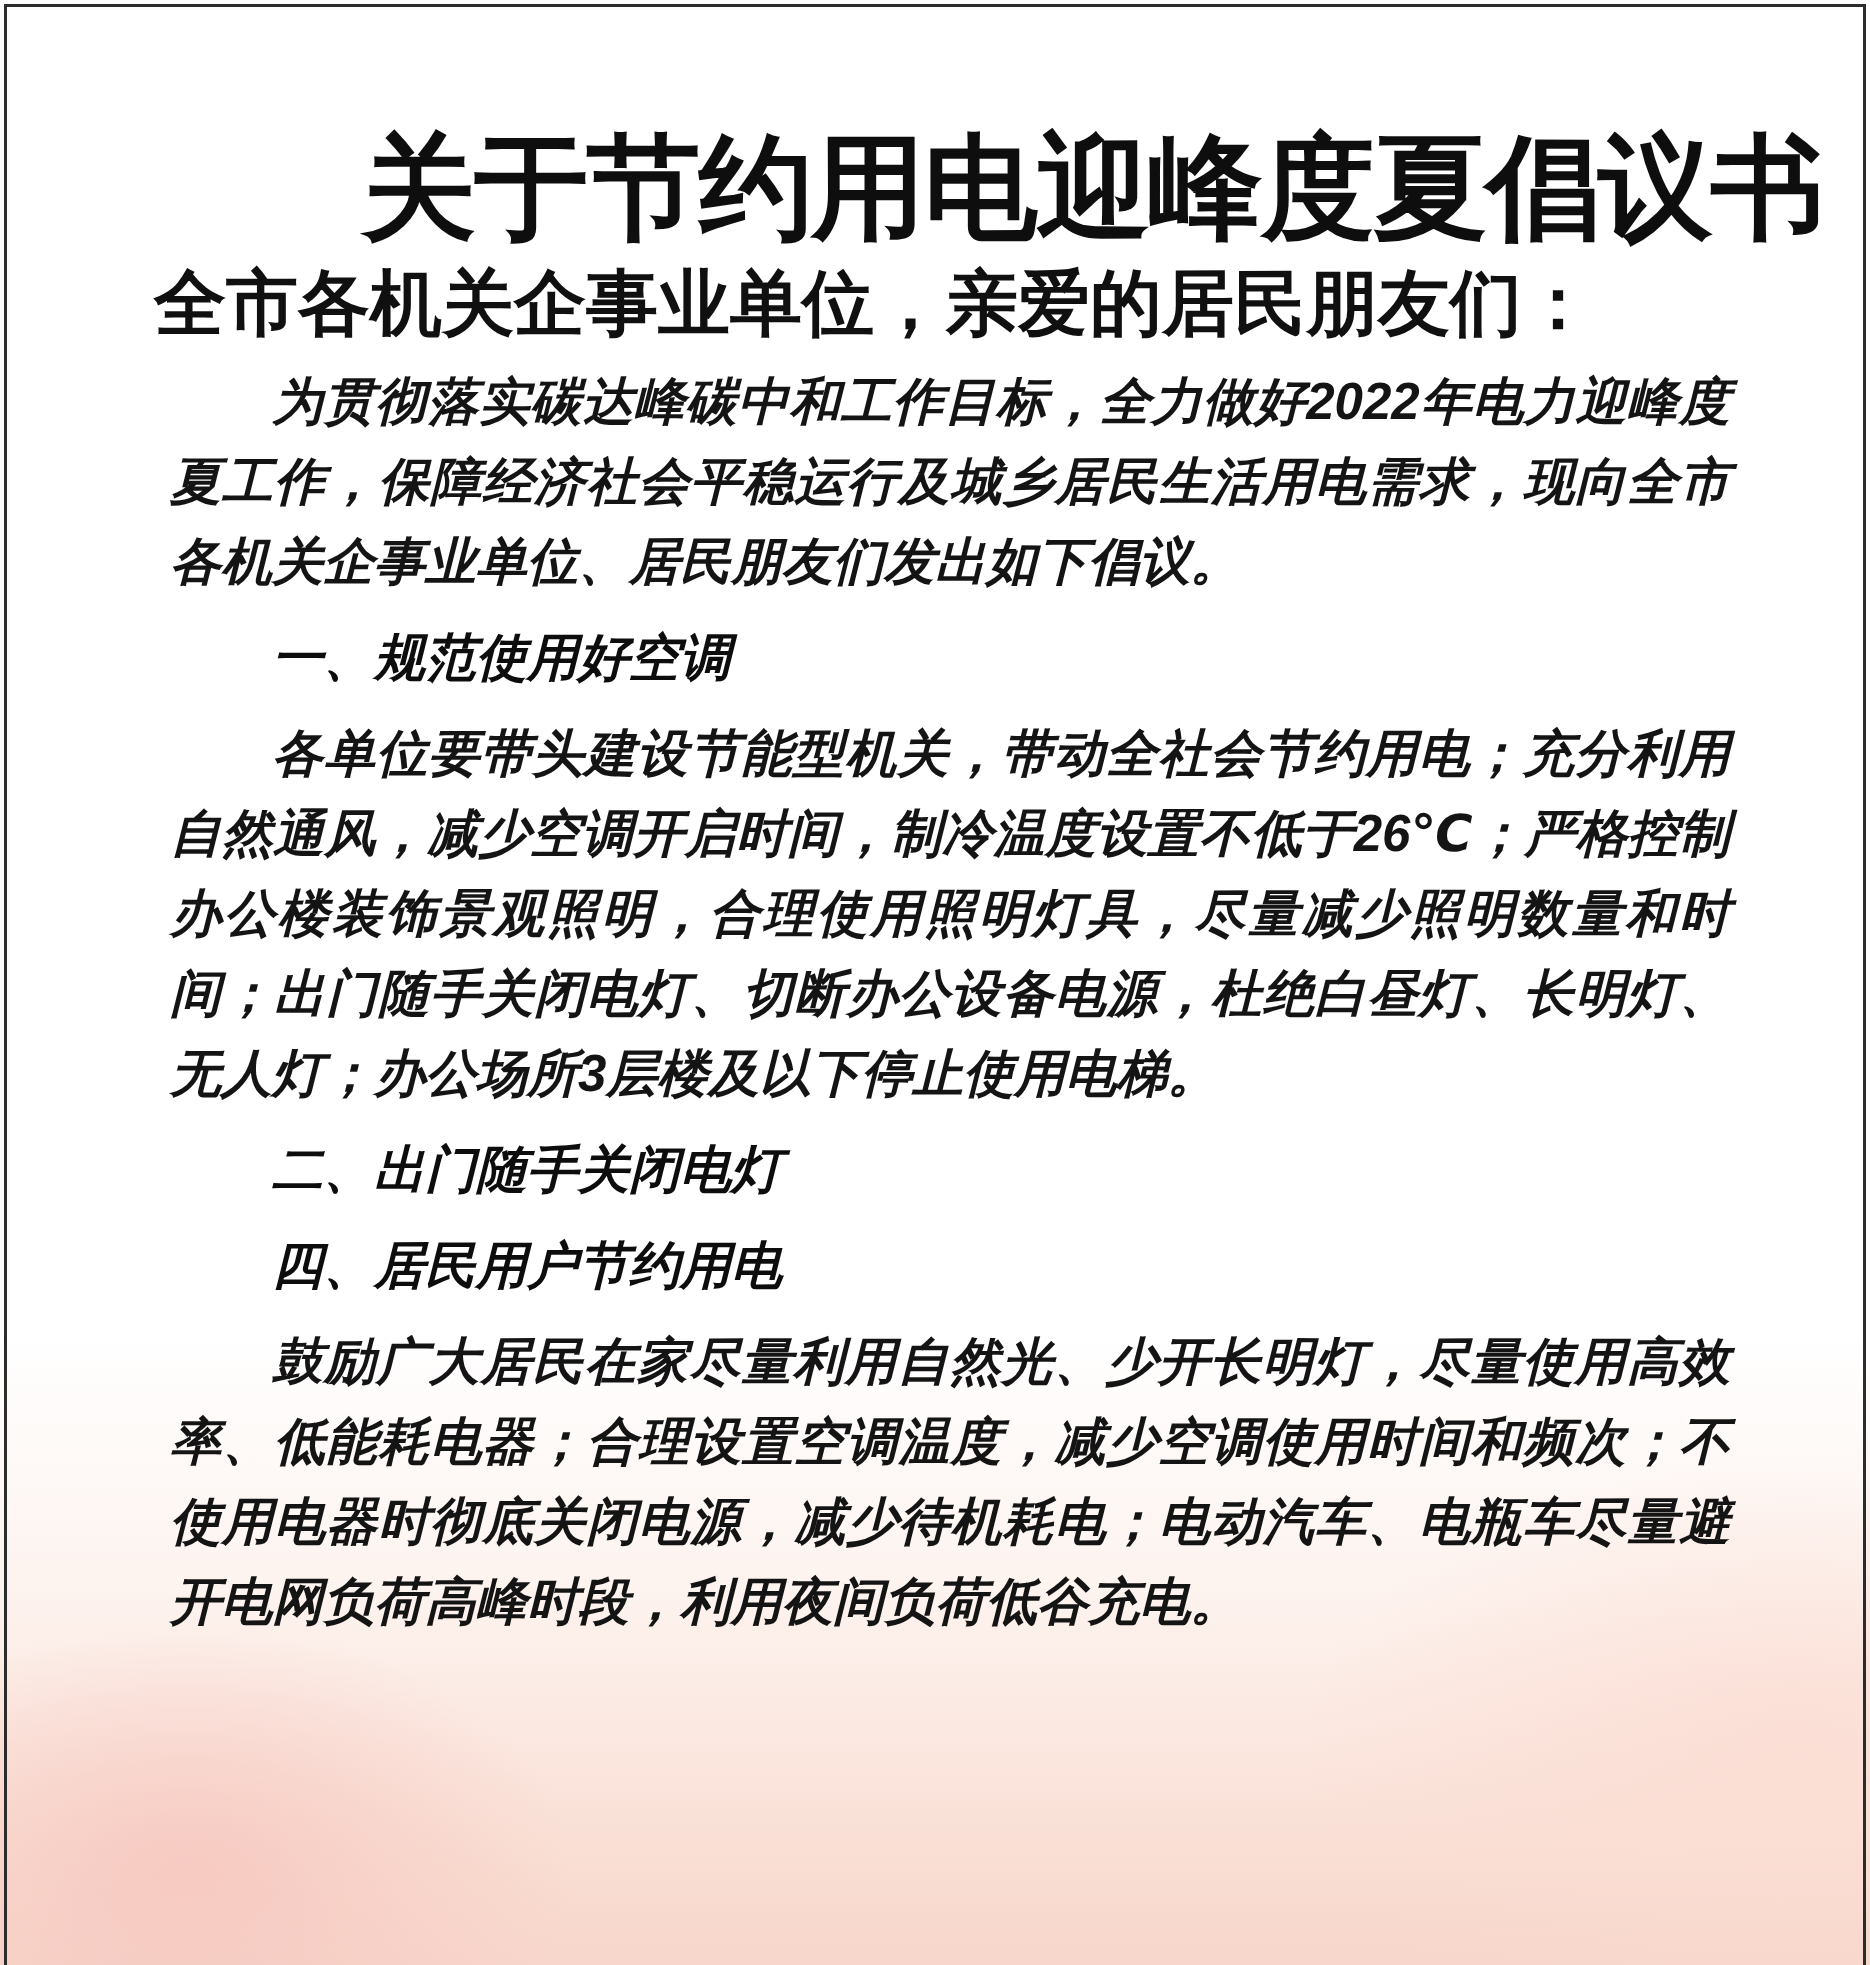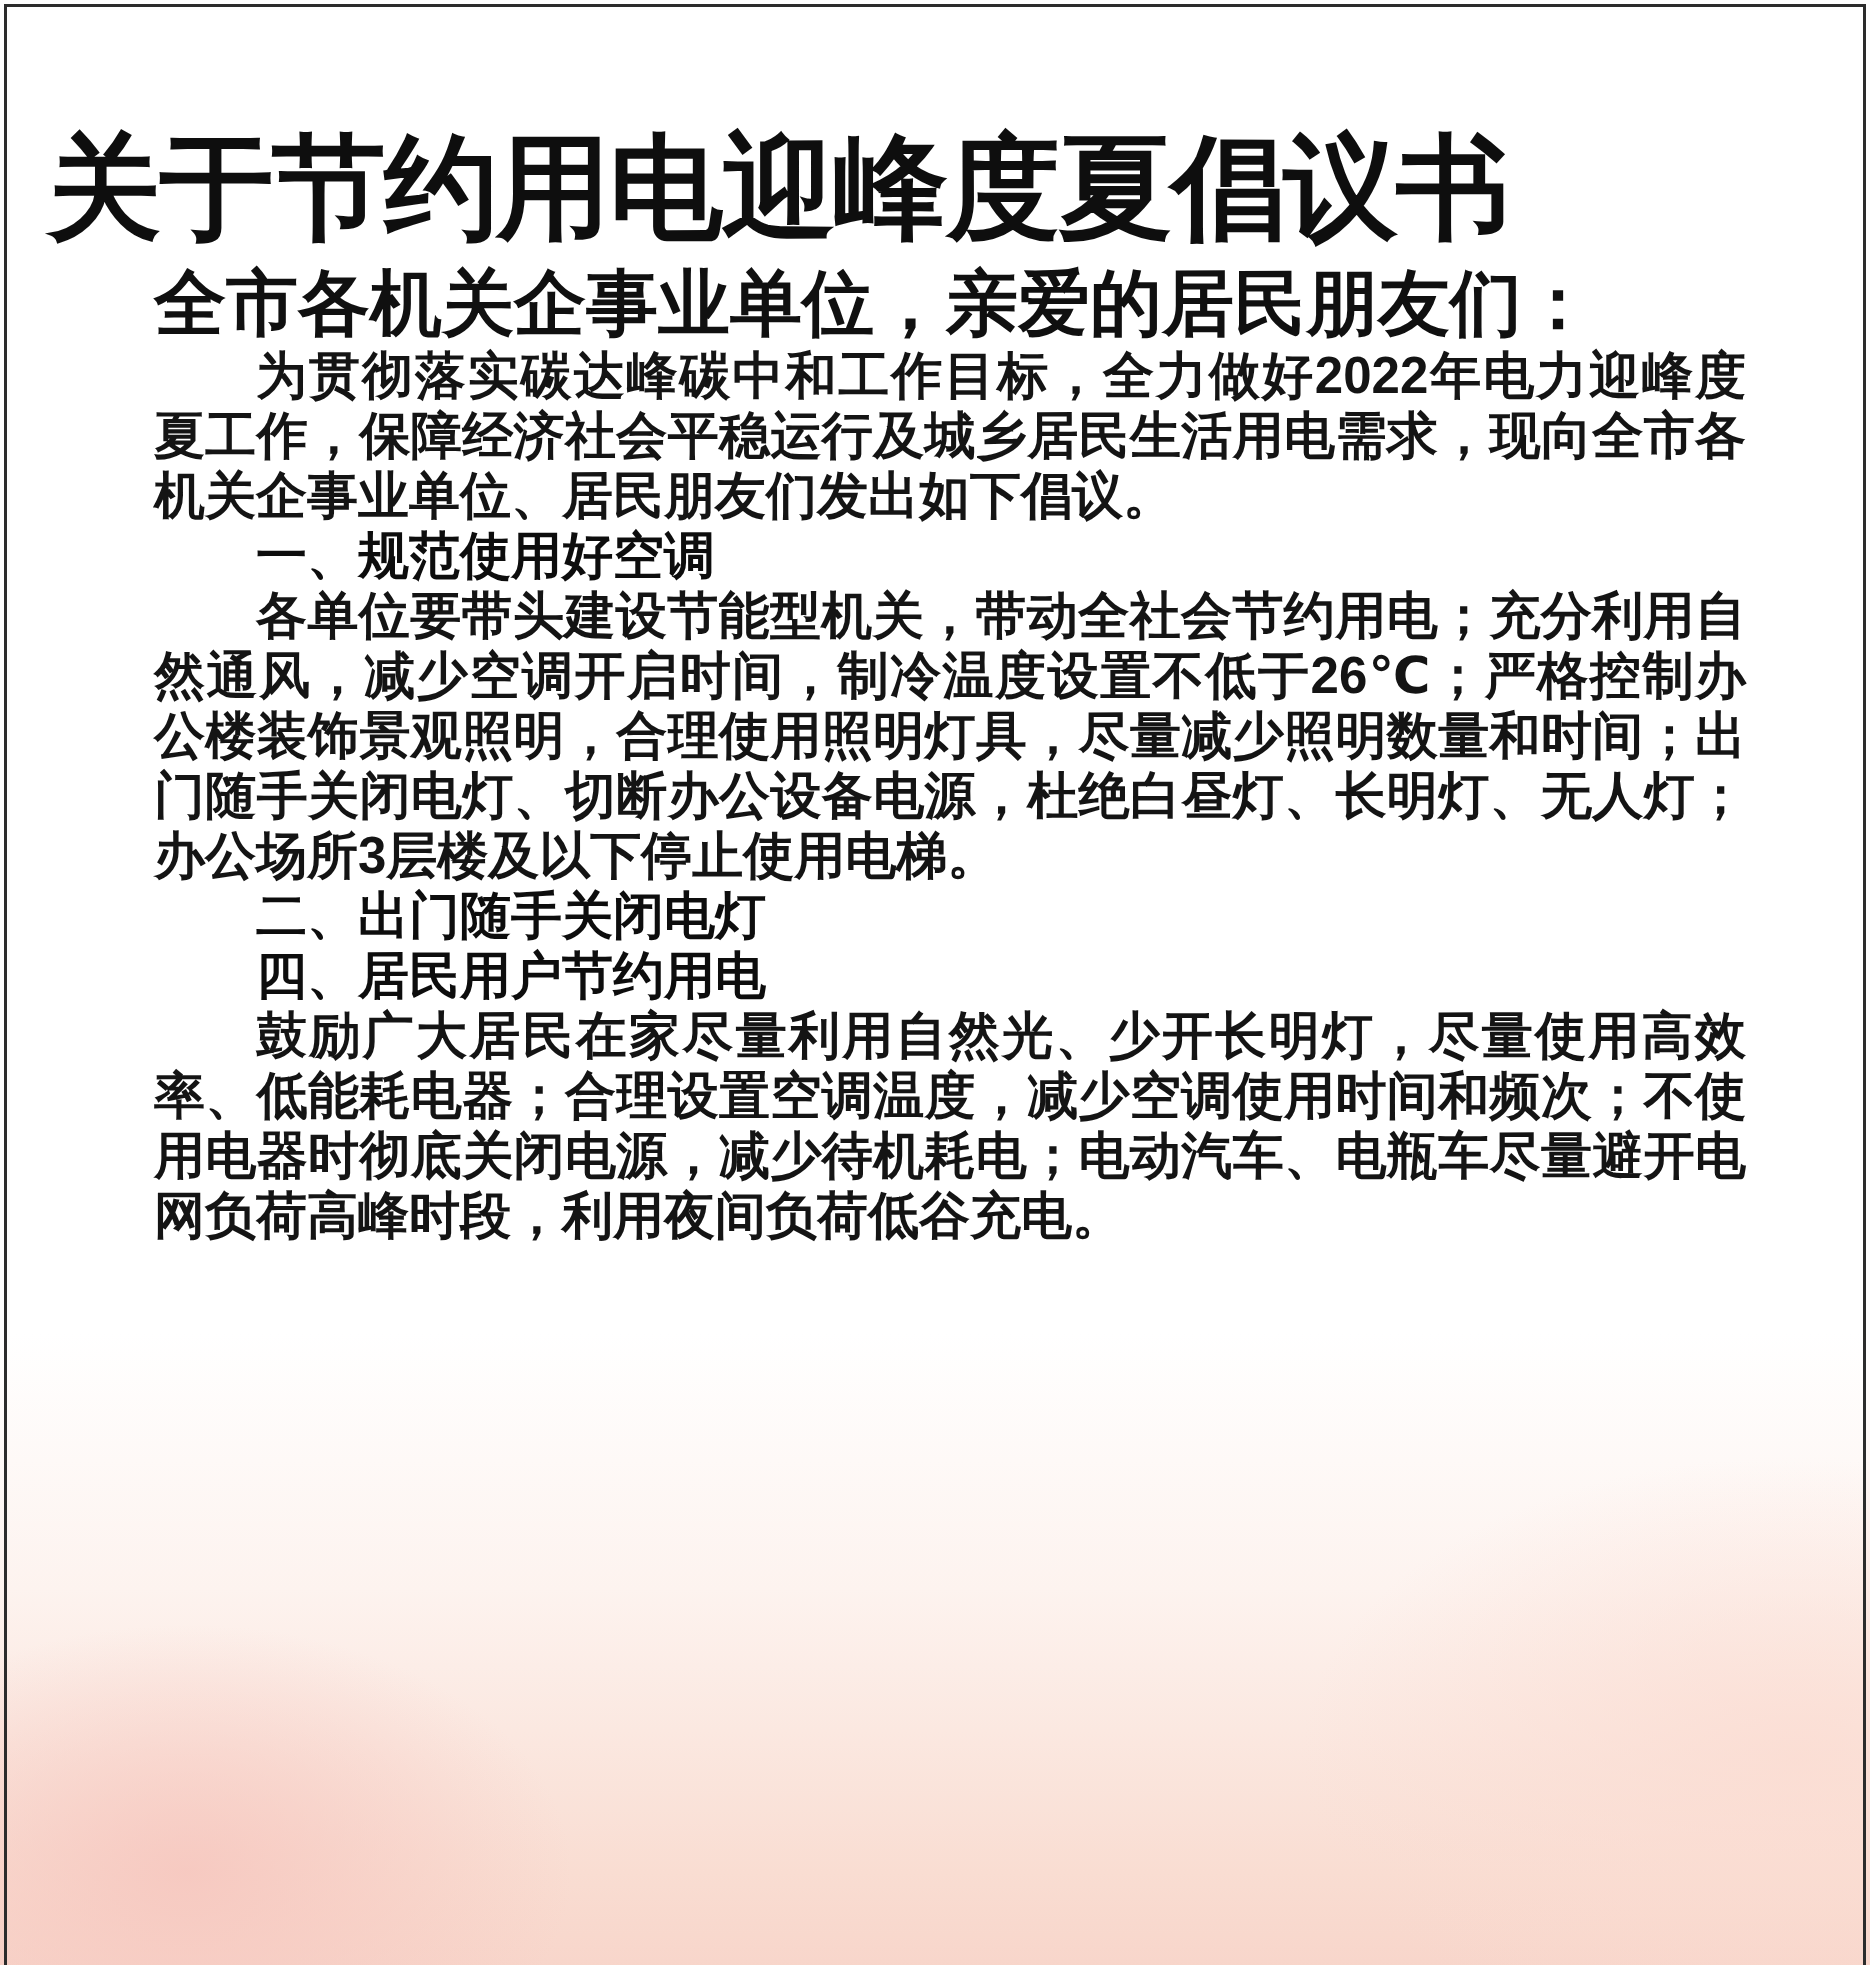--- a/index.html
+++ b/index.html
@@ -12,27 +12,27 @@
     position:relative;width:1870px;height:2837px;overflow:hidden;
     background:
       radial-gradient(ellipse 550px 354px at 10% 66%, rgba(246,198,190,.85), rgba(246,198,190,0) 70%),
       radial-gradient(ellipse 707px 432px at 96% 62%, rgba(251,220,210,.8), rgba(251,220,210,0) 70%),
       radial-gradient(ellipse 1022px 354px at 55% 83%, rgba(255,250,238,.9), rgba(255,250,238,0) 75%),
       linear-gradient(180deg,#ffffff 0%,#ffffff 47%,#fdf3ef 56%,#f9ddd2 66%,#f6cdc2 73%,#f9dcc2 79%,#fdeccf 84%,#fdf0d8 88%,#fbe7c9 100%);
   }
   .frame{position:absolute;inset:3.9px;border:3.5px solid #2c2c2c;z-index:6;pointer-events:none;}
   .title{
     position:absolute;top:112px;left:47px;right:47px;z-index:3;
-    text-align:left;font-size:114px;font-weight:900;color:#0e0e0e;
+    text-align:right;font-size:114px;font-weight:900;color:#0e0e0e;
     letter-spacing:-1.6px;white-space:nowrap;
   }
   .textblock{position:absolute;top:261px;left:154px;right:124px;z-index:3;color:#141414;}
   .salutation{font-size:72px;line-height:85px;font-weight:800;color:#101010;}
-  .paras p{margin:0;font-size:51px;line-height:60px;text-indent:2em;font-weight:600;
-    text-align:justify;letter-spacing:0;}
+  .paras p{margin:16px;font-size:51px;line-height:80px;text-indent:2em;font-weight:600;
+    text-align:justify;letter-spacing:0;font-style:italic;}
   .paras p.heading{font-weight:900;color:#0d0d0d;}
 </style>
 </head>
 <body>
 
 <div class="poster">
 
   <div class="title">关于节约用电迎峰度夏倡议书</div>
 
   <div class="textblock">

